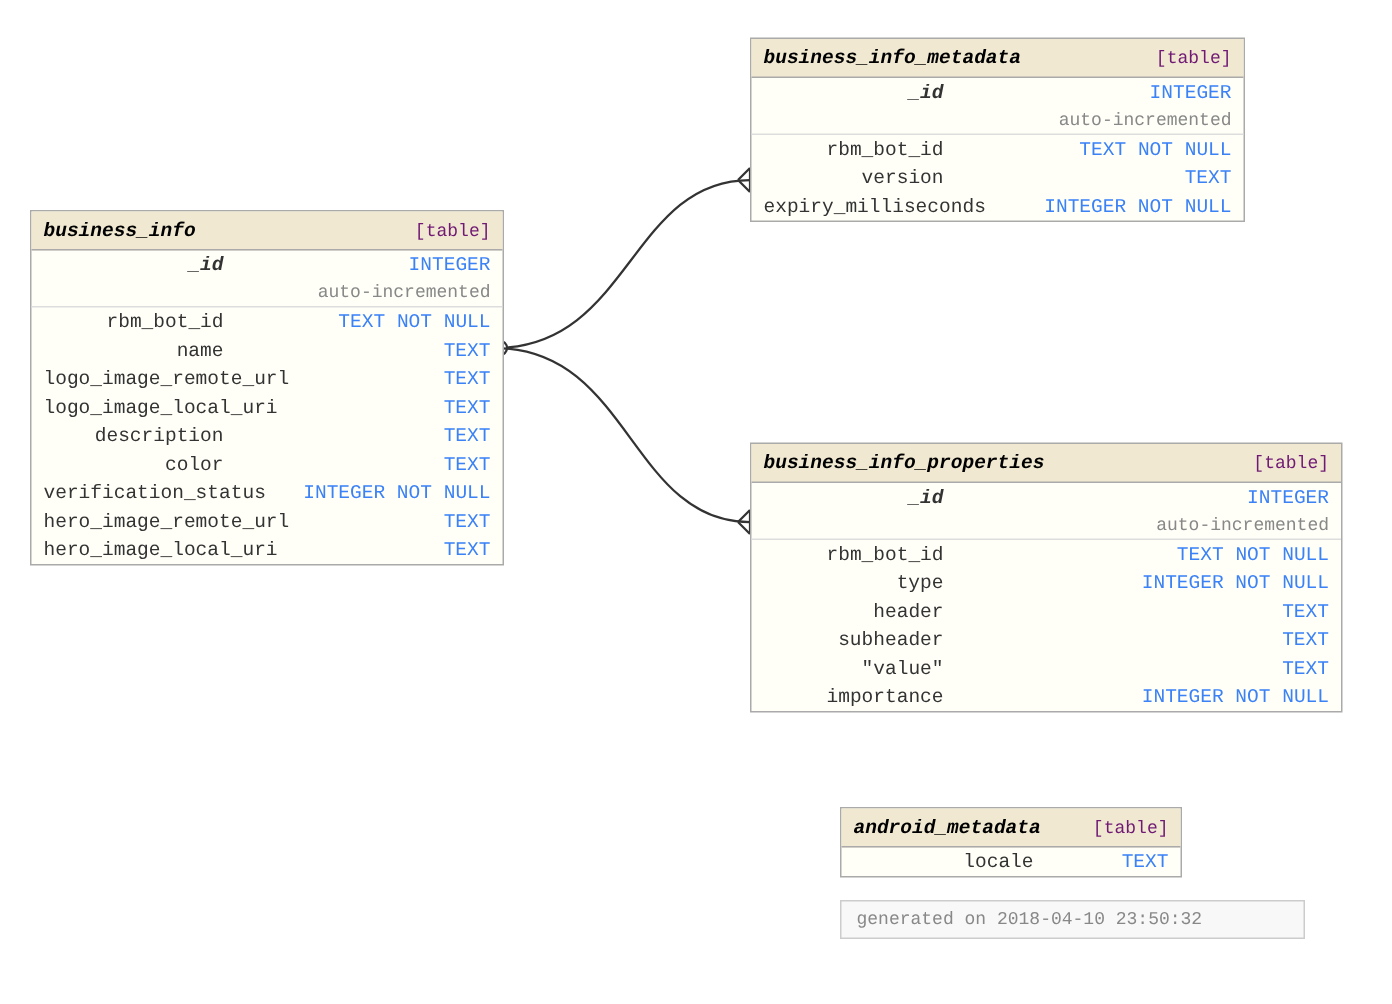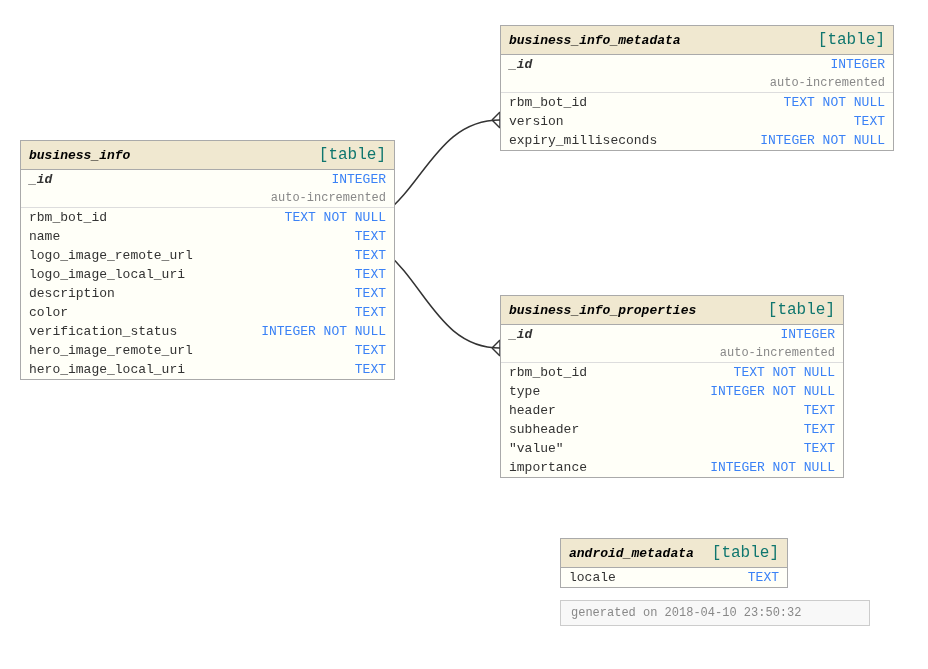--- a/index.html
+++ b/index.html
@@ -31,36 +31,37 @@
       display: flex;
       justify-content: space-between;
       align-items: center;
     }
     .table-header-name {
       font-style: italic;
       font-weight: bold;
       font-size: 13px;
     }
     .table-header-type {
-      font-size: 16px;
-      color: #0f766e;
+      font-size: 12px;
+      color: #701a75;
       margin-left: 10px;
     }
     .table-row {
       display: flex;
       justify-content: space-between;
       padding: 2px 8px;
       border-bottom: none;
     }
     .table-row.separator {
       border-bottom: 1px solid #dddddd;
     }
     .col-name {
       color: #333333;
       min-width: 120px;
+      text-align: right;
     }
     .col-name.pk {
       font-style: italic;
       font-weight: bold;
     }
     .col-type {
       color: #3b82f6;
       text-align: right;
     }
     .col-note {
@@ -101,21 +102,21 @@
     <circle cx="333" cy="232" r="5" fill="white" stroke="#333" stroke-width="1.5"></circle>
 
     <path d="M 330 232 C 420 232, 420 348, 500 348" fill="none" stroke="#333" stroke-width="1.5"></path>
 
     <line x1="500" y1="340" x2="500" y2="356" stroke="#333" stroke-width="1.5"></line>
     <line x1="500" y1="340" x2="492" y2="348" stroke="#333" stroke-width="1.5"></line>
     <line x1="500" y1="356" x2="492" y2="348" stroke="#333" stroke-width="1.5"></line>
 
   </svg>
 
-  <div class="db-table" style="left:20px; top:140px; width:375px;">
+  <div class="db-table" style="left:20px; top:140px; width:316px;">
     <div class="table-header">
       <span class="table-header-name">business_info</span>
       <span class="table-header-type">[table]</span>
     </div>
 
     <div class="table-row">
       <span class="col-name pk">_id</span>
       <span class="col-type">INTEGER</span>
     </div>
     <div class="table-row separator">
@@ -153,21 +154,21 @@
     <div class="table-row">
       <span class="col-name">hero_image_remote_url</span>
       <span class="col-type">TEXT</span>
     </div>
     <div class="table-row">
       <span class="col-name">hero_image_local_uri</span>
       <span class="col-type">TEXT</span>
     </div>
   </div>
 
-  <div class="db-table" style="left:500px; top:25px; width:394px;">
+  <div class="db-table" style="left:500px; top:25px; width:330px;">
     <div class="table-header">
       <span class="table-header-name">business_info_metadata</span>
       <span class="table-header-type">[table]</span>
     </div>
     <div class="table-row">
       <span class="col-name pk">_id</span>
       <span class="col-type">INTEGER</span>
     </div>
     <div class="table-row separator">
       <span class="col-name"></span>
@@ -180,21 +181,21 @@
     <div class="table-row">
       <span class="col-name">version</span>
       <span class="col-type">TEXT</span>
     </div>
     <div class="table-row">
       <span class="col-name">expiry_milliseconds</span>
       <span class="col-type">INTEGER NOT NULL</span>
     </div>
   </div>
 
-  <div class="db-table" style="left:500px; top:295px; width:344px;">
+  <div class="db-table" style="left:500px; top:295px; width:395px;">
     <div class="table-header">
       <span class="table-header-name">business_info_properties</span>
       <span class="table-header-type">[table]</span>
     </div>
     <div class="table-row">
       <span class="col-name pk">_id</span>
       <span class="col-type">INTEGER</span>
     </div>
     <div class="table-row separator">
       <span class="col-name"></span>

